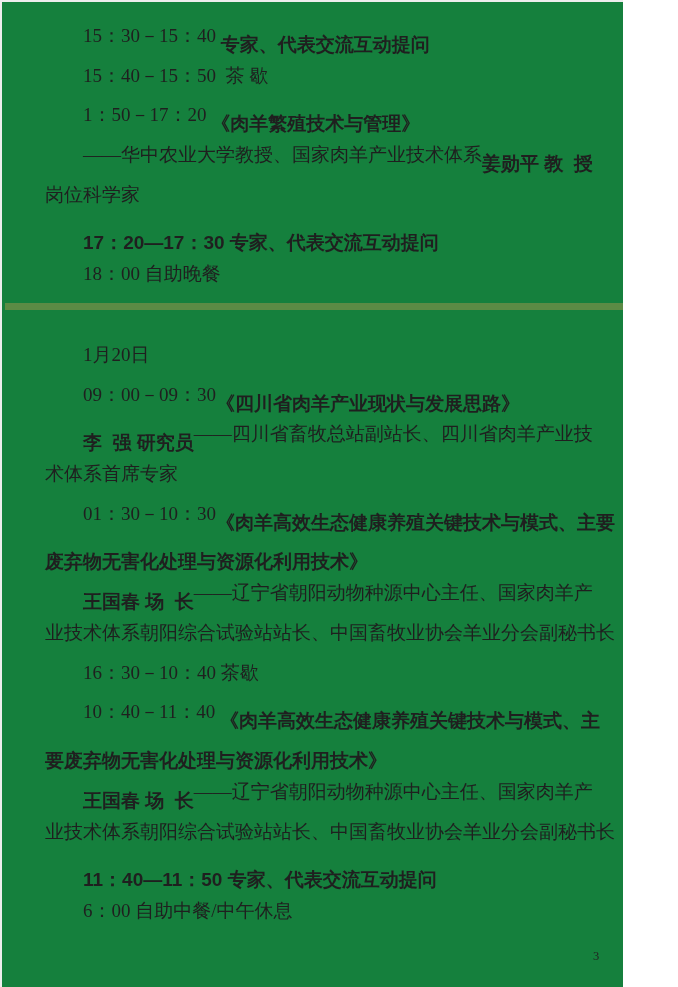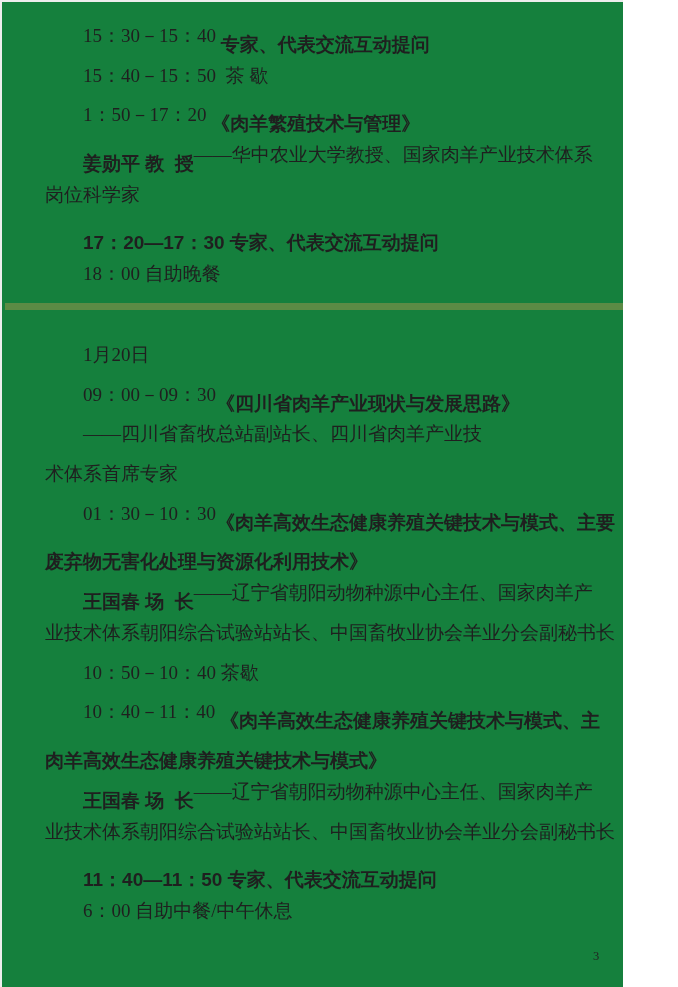--- a/index.html
+++ b/index.html
@@ -43,38 +43,38 @@
 </style>
 </head>
 <body>
 
 <div class="page">
   <div class="content">
     <div id="section-0">
         <div class="line indent"><span class="seg">15：30－15：40 </span><span class="seg b">专家、代表交流互动提问</span></div>
         <div class="line indent"><span class="seg">15：40－15：50  茶 歇</span></div>
         <div class="line indent"><span class="seg">1：50－17：20 </span><span class="seg b">《肉羊繁殖技术与管理》</span></div>
-        <div class="line indent"><span class="seg b">姜勋平 教  授</span><span class="seg">——华中农业大学教授、国家肉羊产业技术体系</span></div>
+        <div class="line indent"><span class="seg">——华中农业大学教授、国家肉羊产业技术体系</span><span class="seg b">姜勋平 教  授</span></div>
         <div class="line"><span class="seg">岗位科学家</span></div>
         <div class="line indent"><span class="seg b">17：20—17：30 专家、代表交流互动提问</span></div>
         <div class="line indent"><span class="seg">18：00 自助晚餐</span></div>
       </div>
     <div class="divider" id="section-divider" style="background: rgb(92, 139, 69);"></div>
     <div id="section-1">
         <div class="line indent"><span class="seg">1月20日</span></div>
         <div class="line indent"><span class="seg">09：00－09：30</span><span class="seg b">《四川省肉羊产业现状与发展思路》</span></div>
-        <div class="line indent"><span class="seg">——四川省畜牧总站副站长、四川省肉羊产业技</span></div>
+        <div class="line indent"><span class="seg b">李  强 研究员</span><span class="seg">——四川省畜牧总站副站长、四川省肉羊产业技</span></div>
         <div class="line"><span class="seg">术体系首席专家</span></div>
         <div class="line indent"><span class="seg">01：30－10：30</span><span class="seg b">《肉羊高效生态健康养殖关键技术与模式、主要</span></div>
         <div class="line"><span class="seg b">废弃物无害化处理与资源化利用技术》</span></div>
         <div class="line indent"><span class="seg b">王国春 场  长</span><span class="seg">——辽宁省朝阳动物种源中心主任、国家肉羊产</span></div>
         <div class="line"><span class="seg">业技术体系朝阳综合试验站站长、中国畜牧业协会羊业分会副秘书长</span></div>
-        <div class="line indent"><span class="seg">10：50－10：40 茶歇</span></div>
+        <div class="line indent"><span class="seg">16：30－10：40 茶歇</span></div>
         <div class="line indent"><span class="seg">10：40－11：40 </span><span class="seg b">《肉羊高效生态健康养殖关键技术与模式、主</span></div>
-        <div class="line"><span class="seg b">肉羊高效生态健康养殖关键技术与模式》</span></div>
+        <div class="line"><span class="seg b">要废弃物无害化处理与资源化利用技术》</span></div>
         <div class="line indent"><span class="seg b">王国春 场  长</span><span class="seg">——辽宁省朝阳动物种源中心主任、国家肉羊产</span></div>
         <div class="line"><span class="seg">业技术体系朝阳综合试验站站长、中国畜牧业协会羊业分会副秘书长</span></div>
         <div class="line indent"><span class="seg b">11：40—11：50 专家、代表交流互动提问</span></div>
         <div class="line indent"><span class="seg">6：00 自助中餐/中午休息</span></div>
       </div>
   </div>
   <div class="page-num">3</div>
 </div>
 
 </body></html>

